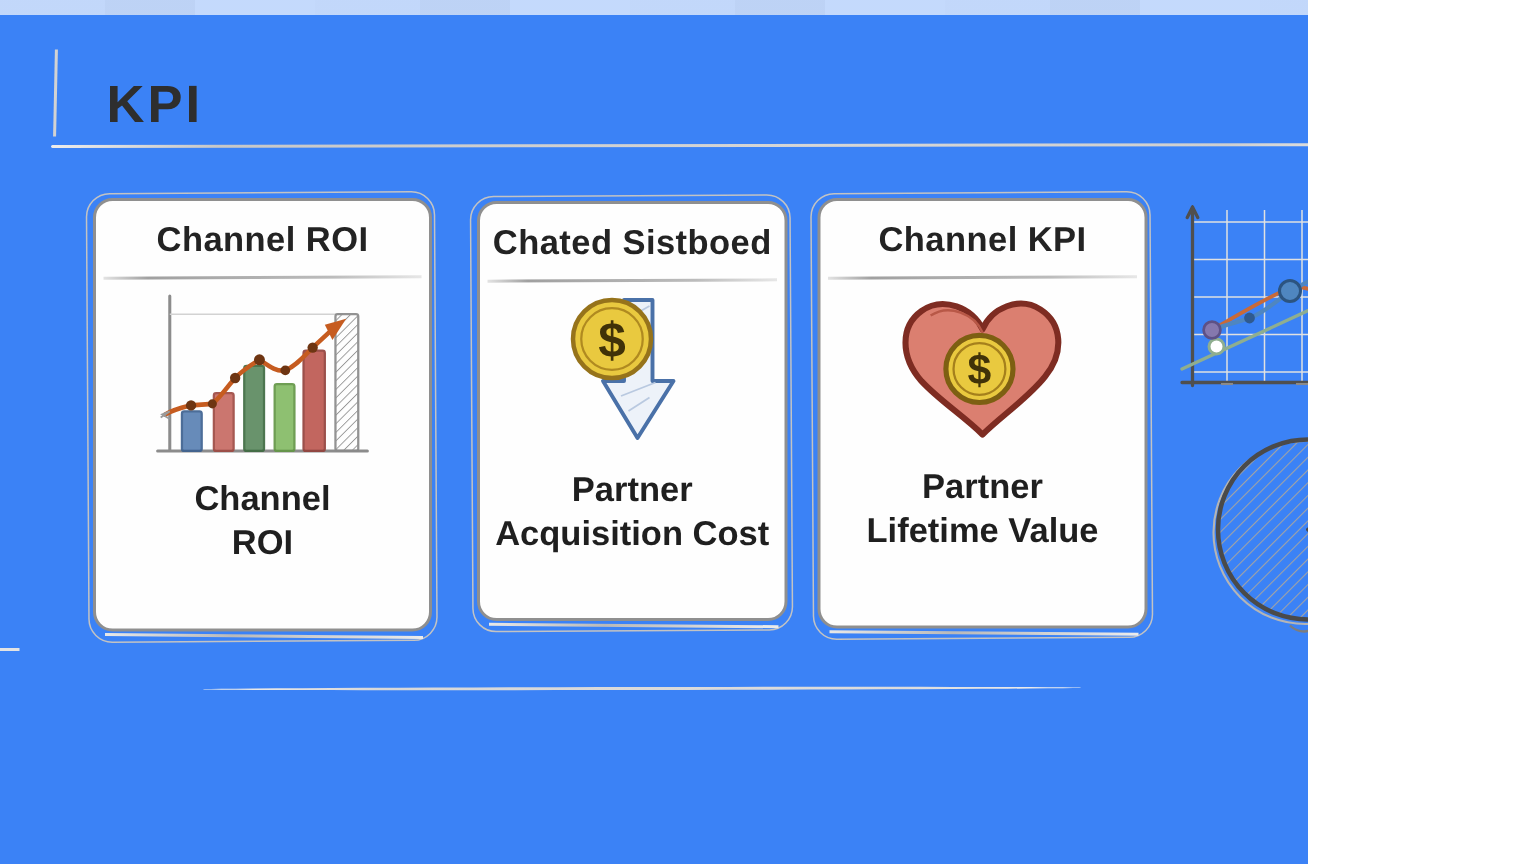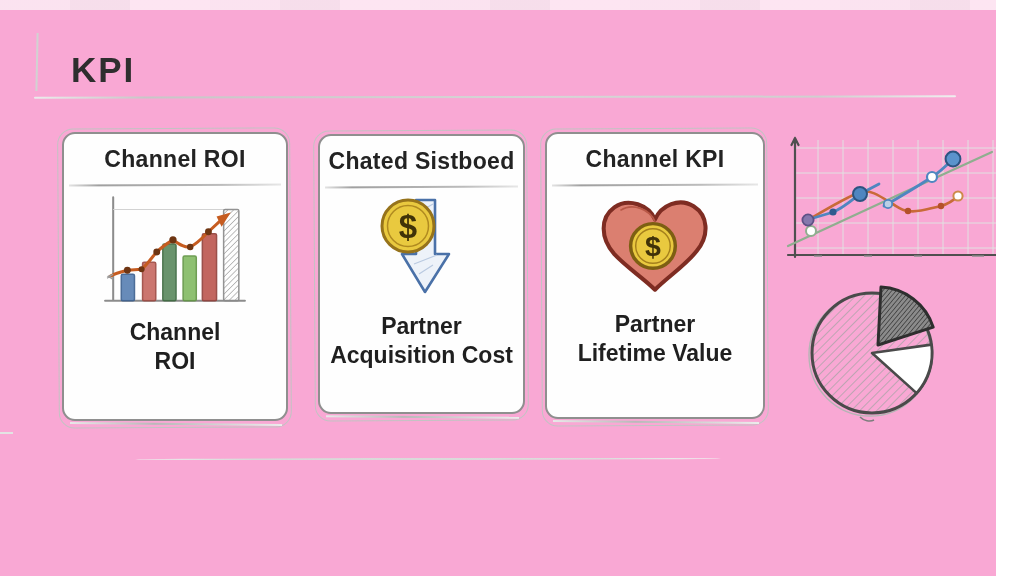--- a/index.html
+++ b/index.html
@@ -1,18 +1,18 @@
 <!DOCTYPE html>
 <html><head>
 <meta charset="utf-8">
 <style>
   html,body { margin:0; padding:0; background:#ffffff; }
   .canvas {
-    position:relative; width:996px; height:576px; background:#f9a8d4;
-    overflow:hidden; font-family:"Liberation Sans", sans-serif; color:#212121;
+    position:relative; width:852px; height:576px; background:#3b82f6;
+    overflow:hidden; font-family:"Liberation Sans", sans-serif; color:#212121;padding-left:20px;
   }
   
   .top-smudge { position:absolute; left:0; top:0; width:1024px; height:10px;
     background:repeating-linear-gradient(90deg,#fcfcfc 0 70px,#f5f5f5 70px 130px,#ffffff 130px 210px); opacity:.7; }
 
   .kpi-title { position:absolute; left:71px; top:50px; font-size:35px; font-weight:600;
     letter-spacing:2px; color:#2e2e2e; }
   .title-rule { position:absolute; left:34px; top:96px; width:922px; height:2px;
     background:linear-gradient(90deg,#ececec,#c7c7c7 12%,#d6d6d6 55%,#cfcfcf 85%,#efefef);
     transform:rotate(-0.08deg); border-radius:2px; }

